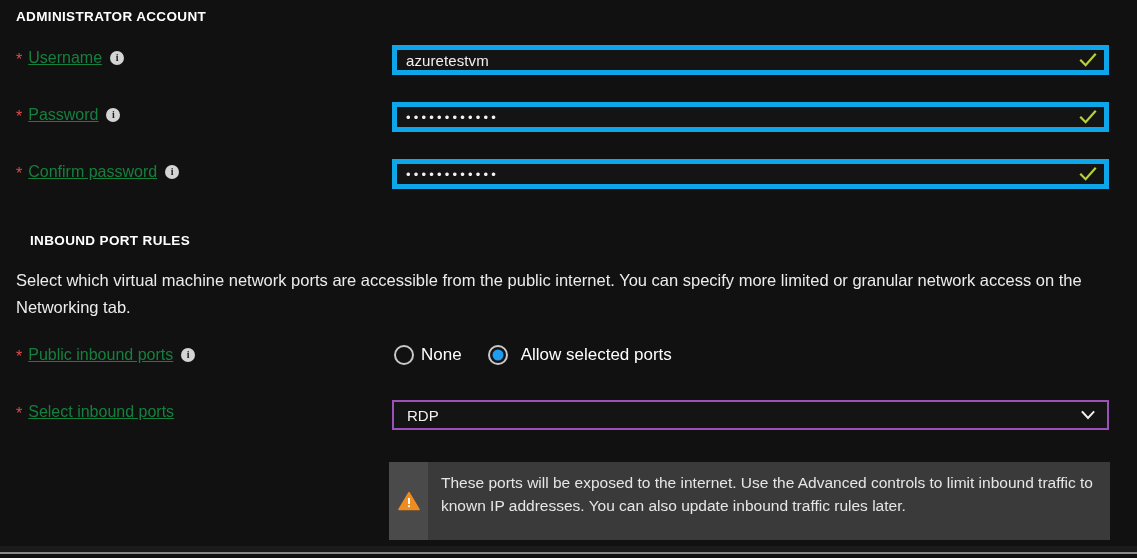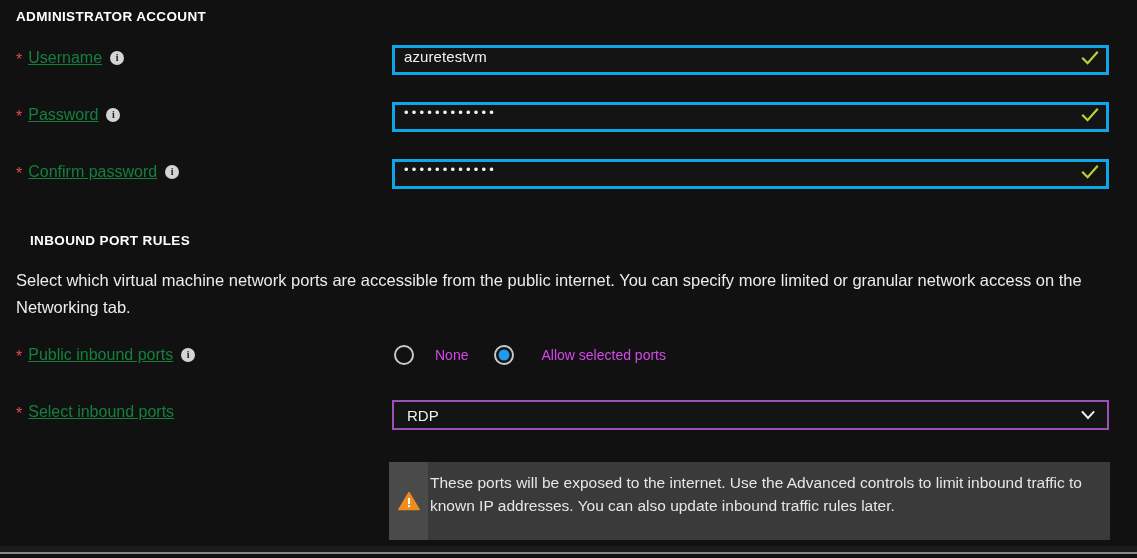--- a/index.html
+++ b/index.html
@@ -72,24 +72,24 @@
     line-height: 1;
   }
 
   
   .field-input {
     position: absolute;
     left: 392px;
     width: 717px;
     height: 30px;
     box-sizing: border-box;
-    border: 3px solid #0ea5e9;
+    border: 5px solid #0ea5e9;
     background: #141414;
     display: flex;
-    align-items: flex-start;
+    align-items: center;
     padding: 0 6px 0 9px;
   }
   .field-input .value {
     flex: 1 1 auto;
     font-size: 15px;
     color: #f0f0f0;
     letter-spacing: 0.1px;
     white-space: nowrap;
     overflow: hidden;
   }
@@ -149,23 +149,23 @@
     position: absolute;
     left: 50%;
     top: 50%;
     transform: translate(-50%, -50%);
     width: 11px;
     height: 11px;
     border-radius: 50%;
     background: #1f9cf0;
   }
   .radio-label {
-    font-size: 14px;
-    color: #d946ef;
-    margin-left: 21px;
+    font-size: 17px;
+    color: #ffffff;
+    margin-left: 7px;
     white-space: nowrap;
   }
 
   
   .dropdown {
     position: absolute;
     left: 392px;
     width: 717px;
     height: 30px;
     box-sizing: border-box;
@@ -203,21 +203,21 @@
   .callout-iconcol {
     width: 39px;
     flex: 0 0 auto;
     background: #4a4a4a;
     display: flex;
     align-items: center;
     justify-content: center;
   }
   .callout-body {
     flex: 1 1 auto;
-    padding: 9px 14px 0 2px;
+    padding: 9px 14px 0 13px;
     font-size: 15.5px;
     line-height: 23px;
     color: #e6e6e6;
   }
   .warn-icon { width: 22px; height: 20px; }
 
   
   .bottom-divider {
     position: absolute;
     left: 0;

